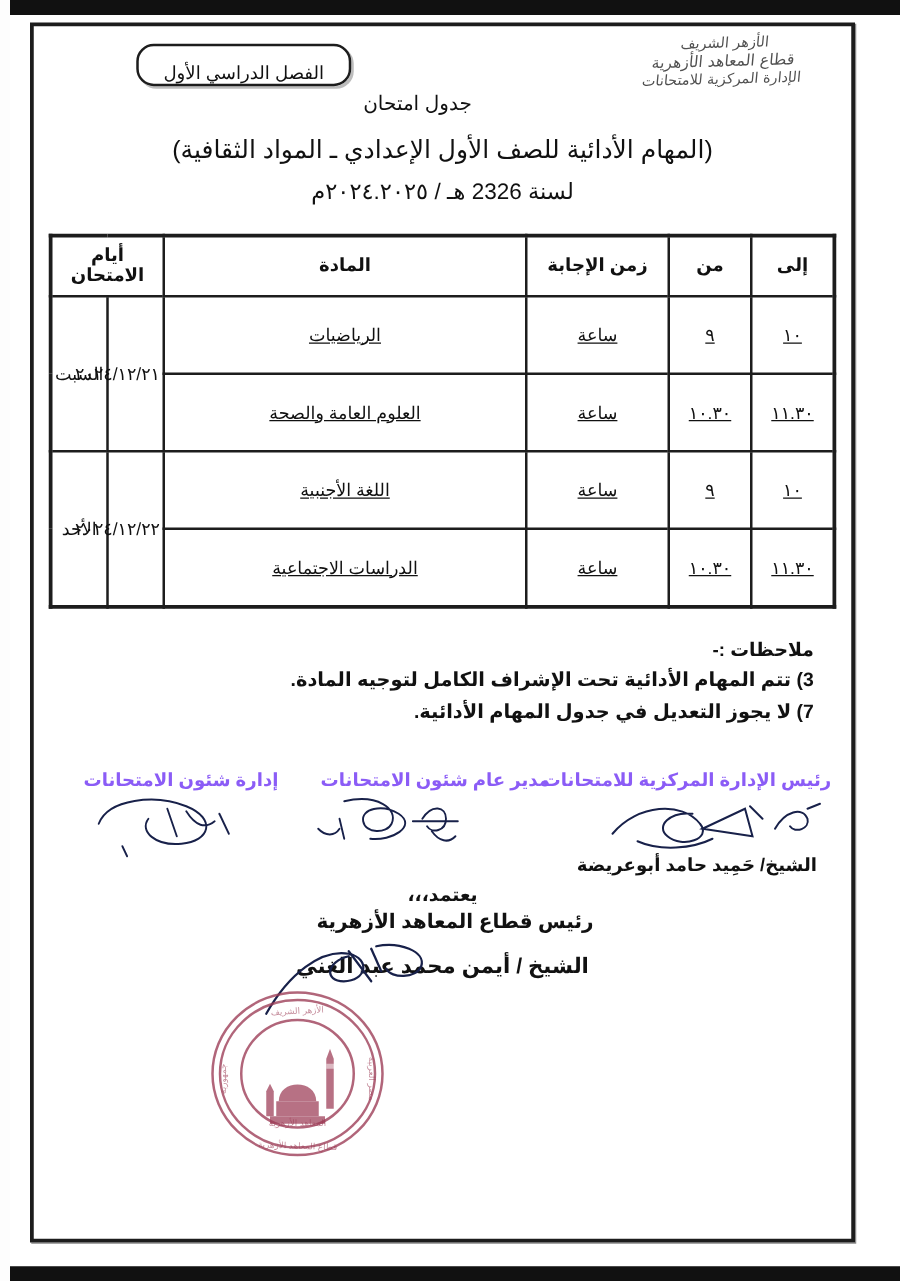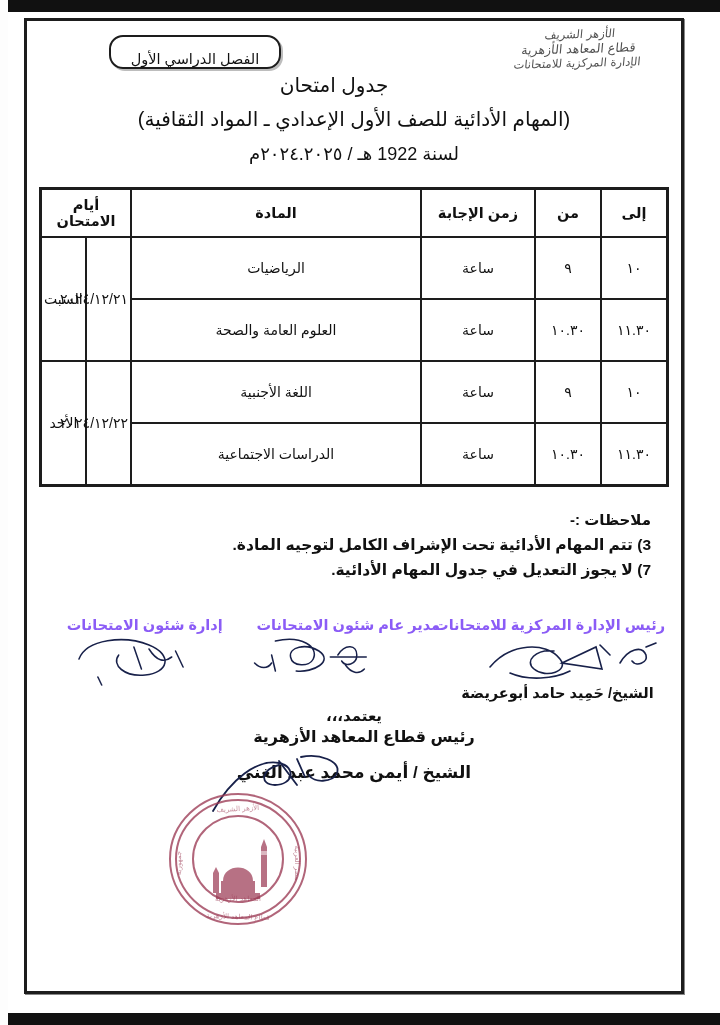--- a/index.html
+++ b/index.html
@@ -42,21 +42,21 @@
     transform:skewX(-7deg) rotate(-1.6deg);
     opacity:.82;
   }
   .logo div{font-size:12px;letter-spacing:-0.4px;white-space:nowrap;}
   .logo .l1{font-size:11.5px;}
   .logo .l2{font-size:12.5px;}
   .logo .l3{font-size:11.5px;}
 
   .doc-title{
     position:absolute;top:52px;right:0;left:0;
-    text-align:center;font-size:20px;color:#111;
+    text-align:center;font-size:16px;color:#111;
     padding-right:40px;
   }
   .doc-sub{
     position:absolute;top:86px;right:0;left:0;
     text-align:center;font-size:20px;color:#111;
   }
   .doc-year{
     position:absolute;top:122px;right:0;left:0;
     text-align:center;font-size:18px;color:#111;
   }
@@ -74,21 +74,21 @@
     font-size:14px;color:#111;
     padding:6px 2px;
   }
   table.sched th{height:34px;font-weight:bold;font-size:14.5px;}
   .c-to{width:60px;}
   .c-from{width:60px;}
   .c-dur{width:108px;}
   .c-subj{width:auto;}
   .c-date{width:96px;}
   .c-day{width:84px;}
-  td.slot{height:48px;}
+  td.slot{height:48px;text-decoration:underline;}
   td.inner-split{border-bottom:1px solid #8e8e8e;}
   td.day,td.date{font-size:15px;}
   .num{font-size:15px;letter-spacing:.2px;}
 
   
   .notes{margin:24px 30px 0 30px;text-align:right;color:#111;}
   .notes .n-title{font-size:15px;font-weight:bold;margin-bottom:4px;}
   .notes .n-line{font-size:15.5px;font-weight:bold;line-height:1.6;}
 
   
@@ -135,21 +135,21 @@
     </div>
 
     <div class="logo">
       <div class="l1">الأزهر الشريف</div>
       <div class="l2">قطاع المعاهد الأزهرية</div>
       <div class="l3">الإدارة المركزية للامتحانات</div>
     </div>
 
     <div class="doc-title">جدول امتحان</div>
     <div class="doc-sub">(المهام الأدائية للصف الأول الإعدادي ـ المواد الثقافية)</div>
-    <div class="doc-year">لسنة 1922 هـ / ٢٠٢٤.٢٠٢٥م</div>
+    <div class="doc-year">لسنة 2326 هـ / ٢٠٢٤.٢٠٢٥م</div>
   </div>
 
   <div class="tbl-wrap">
     <table class="sched">
       <thead>
         <tr>
           <th class="c-to">إلى</th>
           <th class="c-from">من</th>
           <th class="c-dur">زمن الإجابة</th>
           <th class="c-subj">المادة</th>

